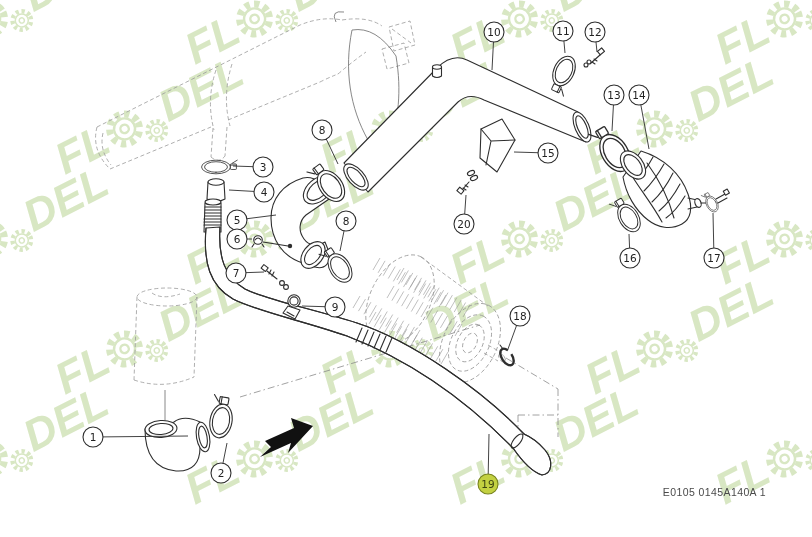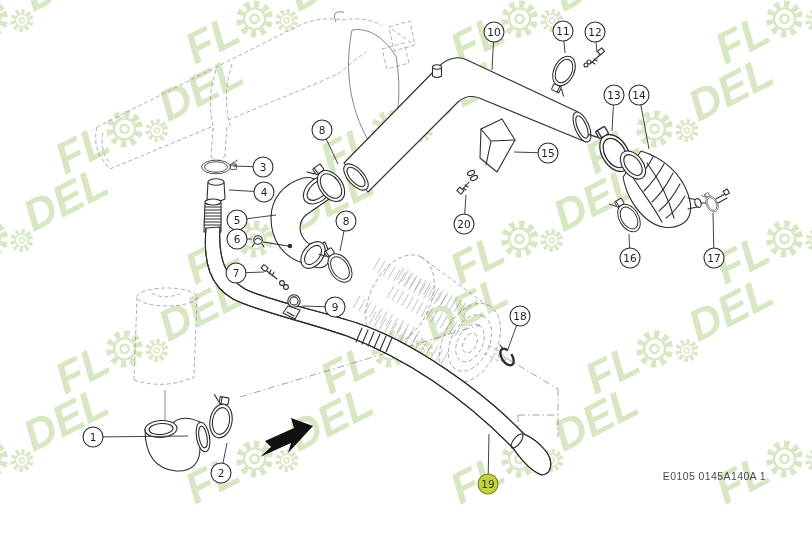--- a/index.html
+++ b/index.html
@@ -12,21 +12,21 @@
   .fw{fill:#fff;stroke:#2e2e2e;stroke-width:1.1;stroke-linejoin:round;}
   .thin{fill:none;stroke:#6a6a6a;stroke-width:0.8;}
   .dash{fill:none;stroke:#9a9a9a;stroke-width:0.8;stroke-dasharray:4 2.6;}
   .dashdot{fill:none;stroke:#8a8a8a;stroke-width:0.8;stroke-dasharray:7 3 1.5 3;}
   .hatchln{stroke:#8c8c8c;stroke-width:0.55;}
   .leader{stroke:#2e2e2e;stroke-width:0.9;}
   .callout circle{fill:#fff;stroke:#2e2e2e;stroke-width:1.1;}
   .callout text{font:10.5px "DejaVu Sans",sans-serif;text-anchor:middle;fill:#222;}
   .callout.hl circle{fill:var(--hlf);stroke:var(--hls);}
   .callout.hl text{fill:#3c4410;}
-  #drawing-number{position:absolute;right:46px;top:470px;font:10.5px "Liberation Sans",sans-serif;
+  #drawing-number{position:absolute;right:46px;top:486px;font:10.5px "Liberation Sans",sans-serif;
                   color:#4a4a4a;letter-spacing:0.4px;margin-left:10px;}
 </style>
 </head>
 <body>
 
 <div id="stage">
 <svg id="scene" width="812" height="537" viewBox="0 0 812 537">
   <defs>
     <g id="gear" class="gear">
       <circle r="15" stroke-width="7" stroke-dasharray="5.2 4.4"></circle>

